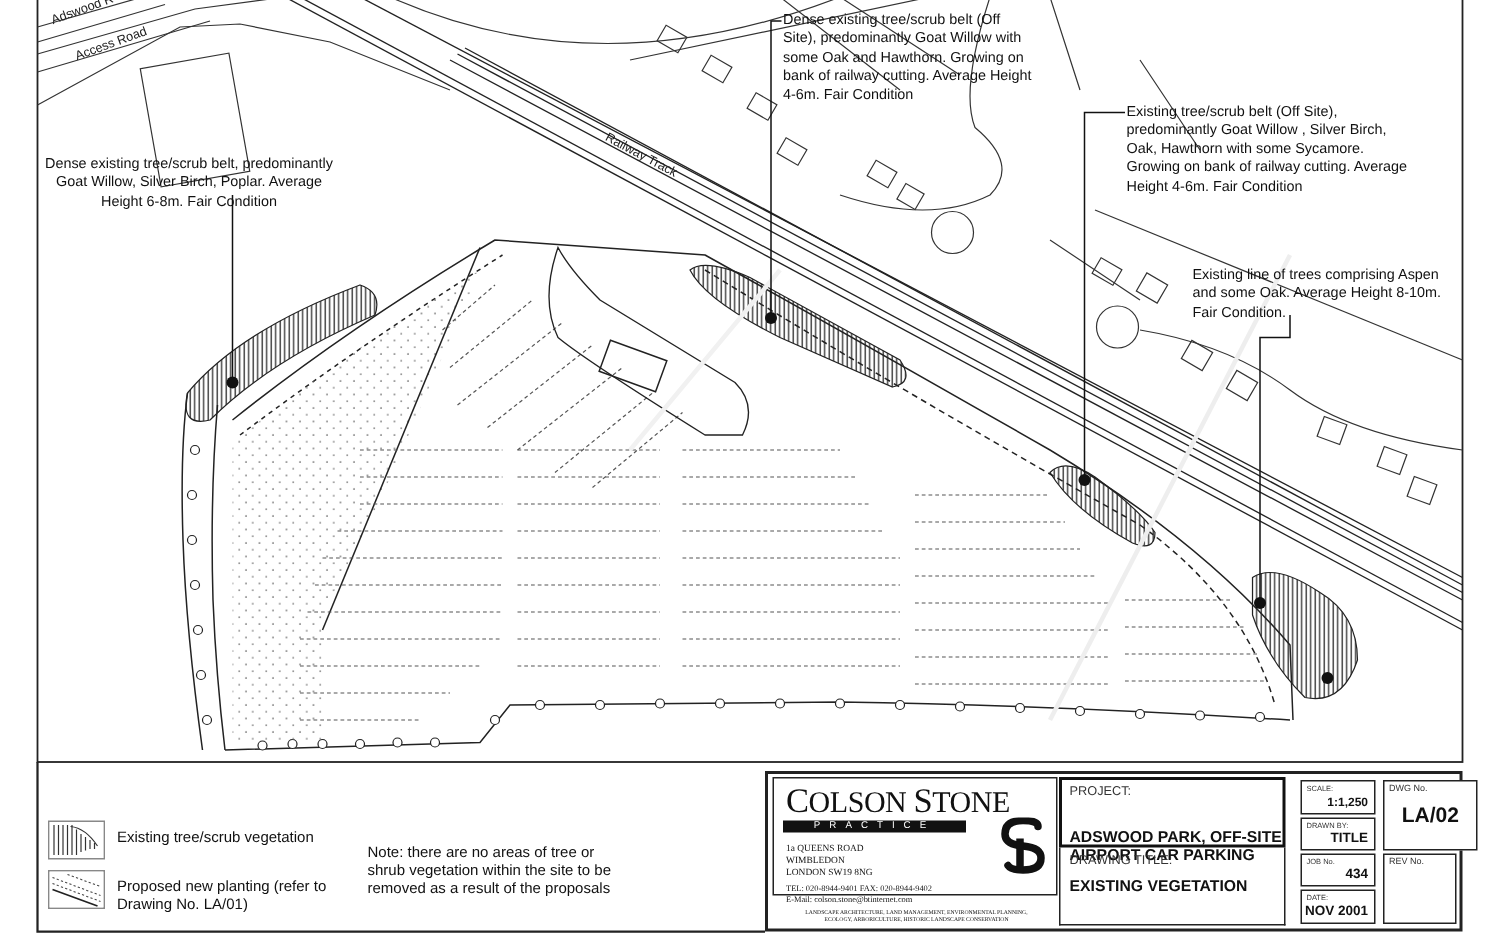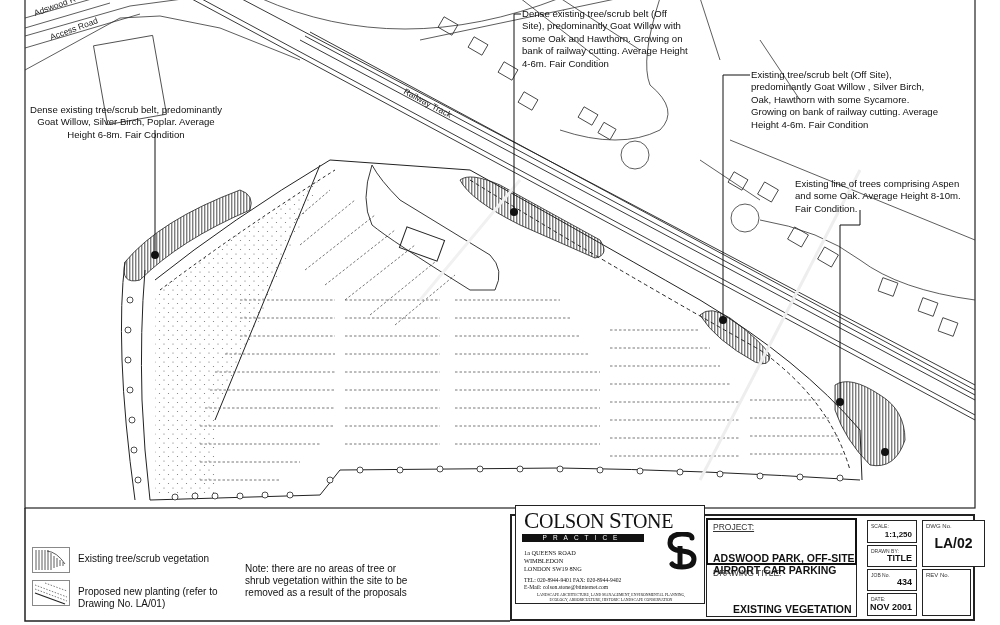--- a/index.html
+++ b/index.html
@@ -8,21 +8,21 @@
   .note{position:absolute;font-size:9.6px;line-height:12.4px;color:#111;white-space:pre-line;font-family:"Liberation Sans",sans-serif;}
   .road-label{position:absolute;font-size:8.5px;color:#222;transform-origin:left bottom;white-space:nowrap;}
   
   .legend-item{position:absolute;display:flex;align-items:flex-start;gap:8px;font-size:10px;line-height:12px;}
   .legend-swatch{width:36px;height:24px;border:1px solid #888;background:#fff;flex:none;}
   .legend-text{white-space:pre-line;padding-top:6px;}
   .site-note{position:absolute;left:245px;top:563px;font-size:10px;line-height:12px;white-space:pre-line;}
   
   .tb{position:absolute;box-sizing:border-box;}
   .tb-outer{left:510px;top:514px;width:465px;height:107px;border:2px solid #222;}
-  .logo-box{position:absolute;left:515px;top:505px;width:190px;height:99px;border:1px solid #222;box-sizing:border-box;background:#fff;}
+  .logo-box{position:absolute;left:515px;top:518px;width:190px;height:79px;border:1px solid #222;box-sizing:border-box;background:#fff;}
   .logo-name{position:absolute;left:8px;top:2px;font-family:"Liberation Serif",serif;font-size:20px;letter-spacing:-0.3px;}
   .logo-name .big{font-size:23px;}
   .logo-bar{position:absolute;left:6px;top:28px;width:122px;height:8px;background:#111;color:#fff;font-size:6.5px;line-height:8px;letter-spacing:6px;text-align:center;font-family:"Liberation Sans",sans-serif;}
   .logo-addr{position:absolute;left:8px;top:43px;font-family:"Liberation Serif",serif;font-size:6.3px;line-height:8px;white-space:pre-line;}
   .logo-tel{position:absolute;left:8px;top:71px;font-family:"Liberation Serif",serif;font-size:5.6px;line-height:7px;white-space:pre-line;}
   .logo-services{position:absolute;left:4px;top:87px;width:182px;font-family:"Liberation Serif",serif;font-size:3.8px;line-height:5px;text-align:center;white-space:pre-line;}
   .logo-mark{position:absolute;left:150px;top:26px;width:32px;height:38px;}
   .proj-box{position:absolute;left:706px;top:518px;width:151px;height:47px;border:2.5px solid #111;box-sizing:border-box;background:#fff;}
   .title-box{position:absolute;left:706px;top:565px;width:151px;height:52px;border:1px solid #222;border-top:none;box-sizing:border-box;}
   .lbl{position:absolute;font-size:8.5px;color:#333;}
@@ -246,27 +246,27 @@
 E-Mail: colson.stone@btinternet.com</div>
   <div class="logo-services">LANDSCAPE ARCHITECTURE, LAND MANAGEMENT, ENVIRONMENTAL PLANNING,
 ECOLOGY, ARBORICULTURE, HISTORIC LANDSCAPE CONSERVATION</div>
   <svg class="logo-mark" viewBox="0 0 32 38">
     <path d="M26 6 Q26 2 16 2 Q4 2 4 11 Q4 18 16 19 Q28 20 28 27 Q28 35 16 35 Q8 35 6 32" stroke="#111" stroke-width="5" fill="none" stroke-linecap="round"></path>
     <path d="M14 14 L14 37" stroke="#111" stroke-width="5"></path>
   </svg>
 </div>
 
 <div class="proj-box">
-  <span class="lbl" style="left:5px;top:2px;text-decoration:underline;">PROJECT:</span>
+  <span class="lbl" style="left:5px;top:2px;">PROJECT:</span>
   <span class="val" style="left:5px;top:12px;margin-top:21px;">ADSWOOD PARK, OFF-SITE
 AIRPORT CAR PARKING</span>
 </div>
 <div class="title-box">
   <span class="lbl" style="left:6px;top:3px;">DRAWING TITLE:</span>
-  <span class="val" style="left:6px;top:39px;margin-left:20px;">EXISTING VEGETATION</span>
+  <span class="val" style="left:6px;top:21px;">EXISTING VEGETATION</span>
 </div>
 
 <div class="cell" style="left:867px;top:520px;width:50px;height:23px;">
   <span class="clbl">SCALE:</span>
   <span class="cval" style="font-size:8px;">1:1,250</span>
 </div>
 <div class="cell" style="left:867px;top:545px;width:50px;height:22px;">
   <span class="clbl">DRAWN BY:</span>
   <span class="cval">TITLE</span>
 </div>

